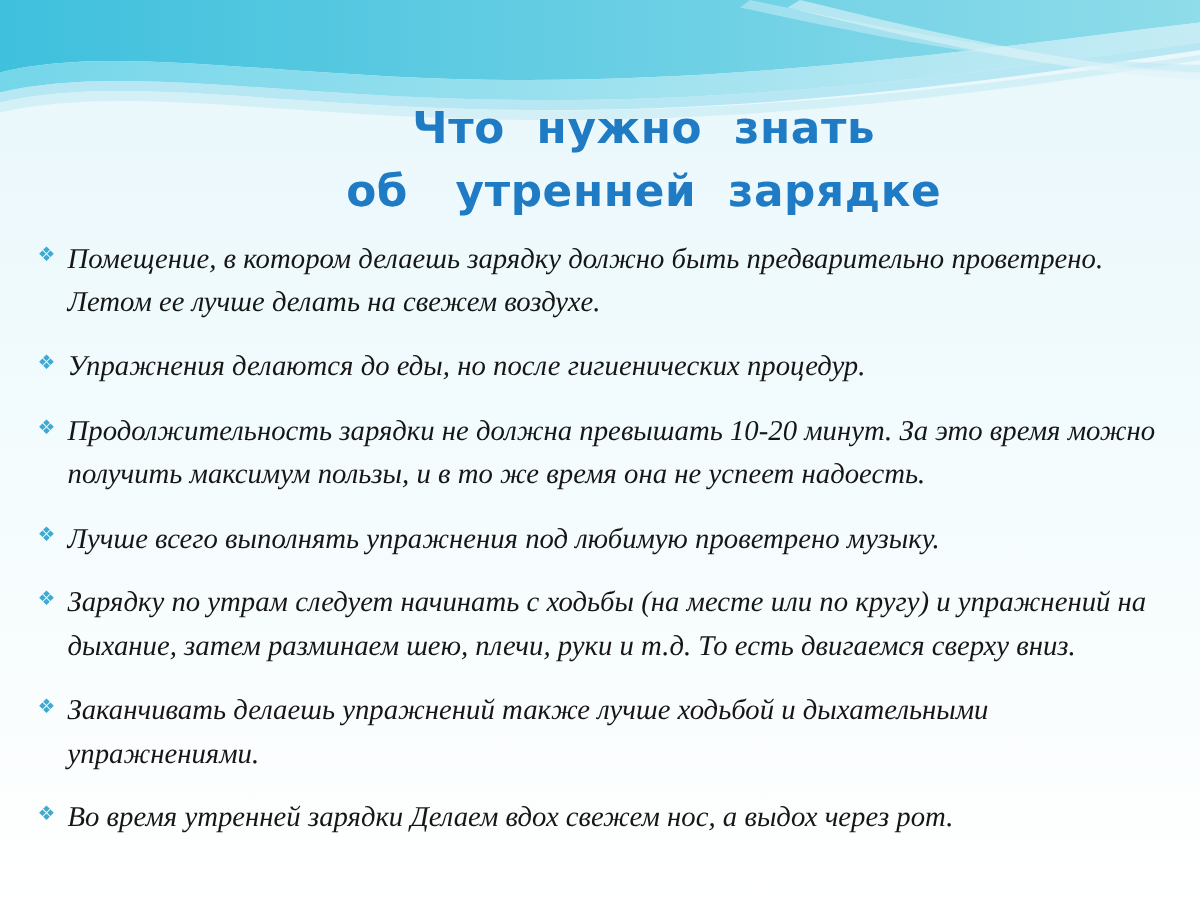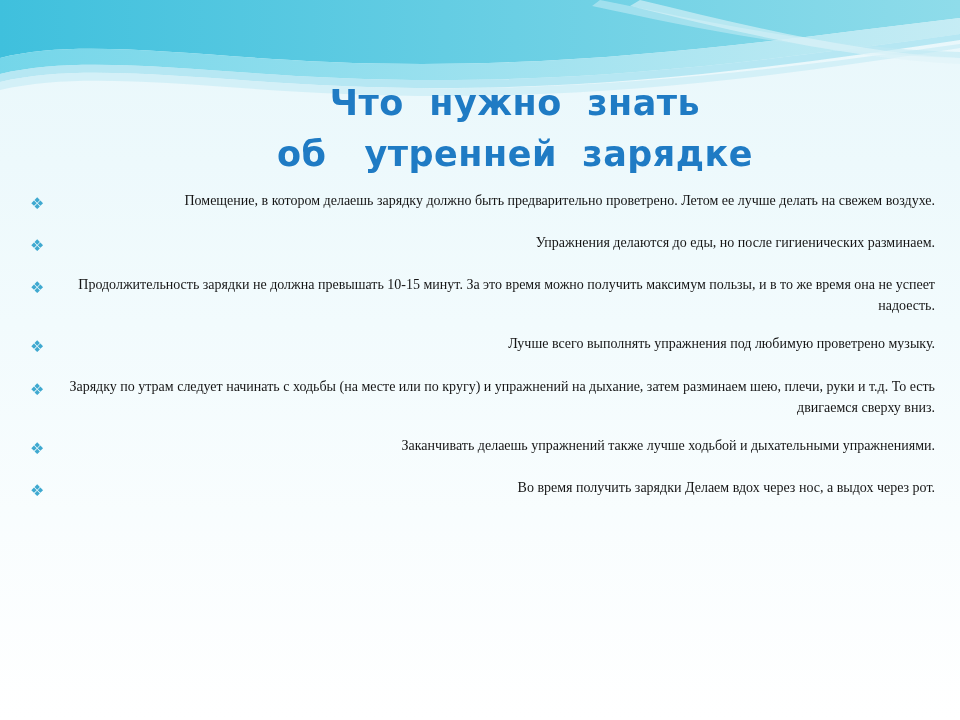--- a/index.html
+++ b/index.html
@@ -61,24 +61,25 @@
     flex: 0 0 auto;
     width: 24px;
     color: #3fa9d0;
     font-size: 16px;
     line-height: 1.45;
     padding-top: 2px;
     font-family: "DejaVu Sans", sans-serif;
   }
   .bullet-text {
     flex: 1 1 auto;
-    font-size: 14px;
+    font-size: 23px;
     line-height: 1.5;
     color: #161616;
-    text-align: right;
+    text-align: left;
+    font-style: italic;
   }
 </style>
 </head>
 <body>
 
 <div class="slide">
 
   <svg class="decor" viewBox="0 0 960 150" preserveAspectRatio="none">
     <defs>
       <linearGradient id="g1" x1="0" y1="0" x2="1" y2="0">
@@ -105,42 +106,42 @@
 
   <div class="content">
 
     <div class="bullet-row">
       <span class="bullet-mark">❖</span>
       <span class="bullet-text">Помещение, в котором  делаешь зарядку должно быть предварительно проветрено. Летом ее лучше делать на свежем воздухе.</span>
     </div>
 
     <div class="bullet-row">
       <span class="bullet-mark">❖</span>
-      <span class="bullet-text">Упражнения делаются до еды, но после гигиенических разминаем.</span>
+      <span class="bullet-text">Упражнения делаются до еды, но после гигиенических процедур.</span>
     </div>
 
     <div class="bullet-row">
       <span class="bullet-mark">❖</span>
-      <span class="bullet-text">Продолжительность зарядки не должна превышать 10-15 минут. За это время можно получить максимум пользы, и в то же время она  не успеет надоесть.</span>
+      <span class="bullet-text">Продолжительность зарядки не должна превышать 10-20 минут. За это время можно получить максимум пользы, и в то же время она  не успеет надоесть.</span>
     </div>
 
     <div class="bullet-row">
       <span class="bullet-mark">❖</span>
       <span class="bullet-text">Лучше всего выполнять упражнения под любимую проветрено музыку.</span>
     </div>
 
     <div class="bullet-row">
       <span class="bullet-mark">❖</span>
       <span class="bullet-text">Зарядку по утрам  следует начинать с ходьбы (на месте или по кругу) и упражнений на дыхание, затем разминаем шею, плечи, руки и т.д. То есть двигаемся сверху вниз.</span>
     </div>
 
     <div class="bullet-row">
       <span class="bullet-mark">❖</span>
       <span class="bullet-text">Заканчивать делаешь упражнений также лучше ходьбой и дыхательными упражнениями.</span>
     </div>
 
     <div class="bullet-row">
       <span class="bullet-mark">❖</span>
-      <span class="bullet-text">Во время получить зарядки Делаем вдох через нос, а выдох через рот.</span>
+      <span class="bullet-text">Во время утренней зарядки Делаем вдох свежем нос, а выдох через рот.</span>
     </div>
 
   </div>
 </div>
 
 </body></html>

